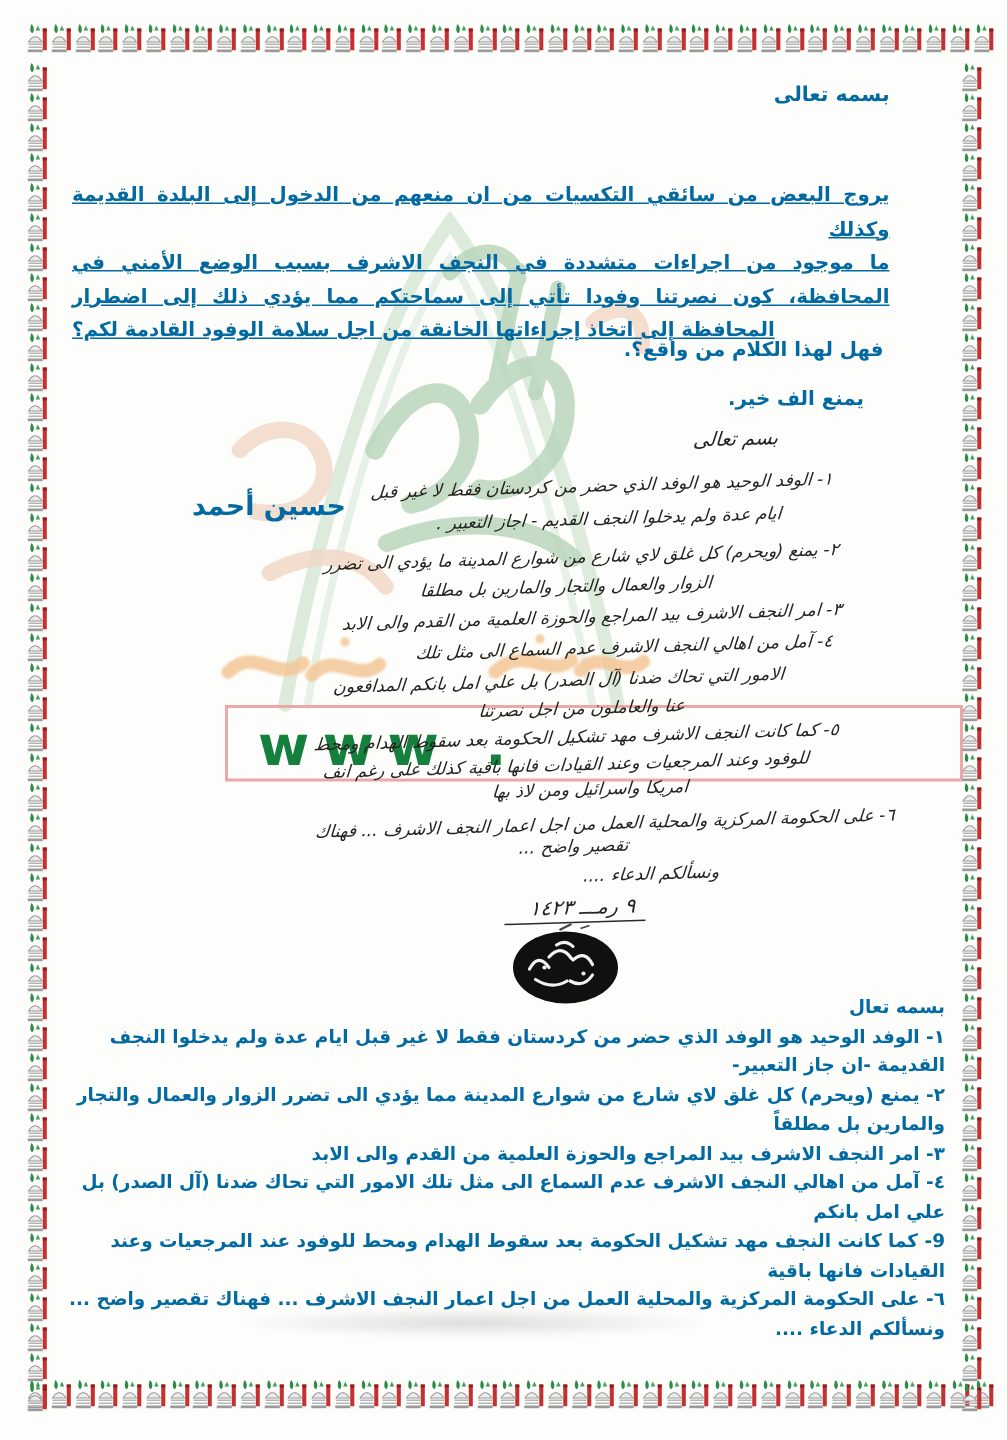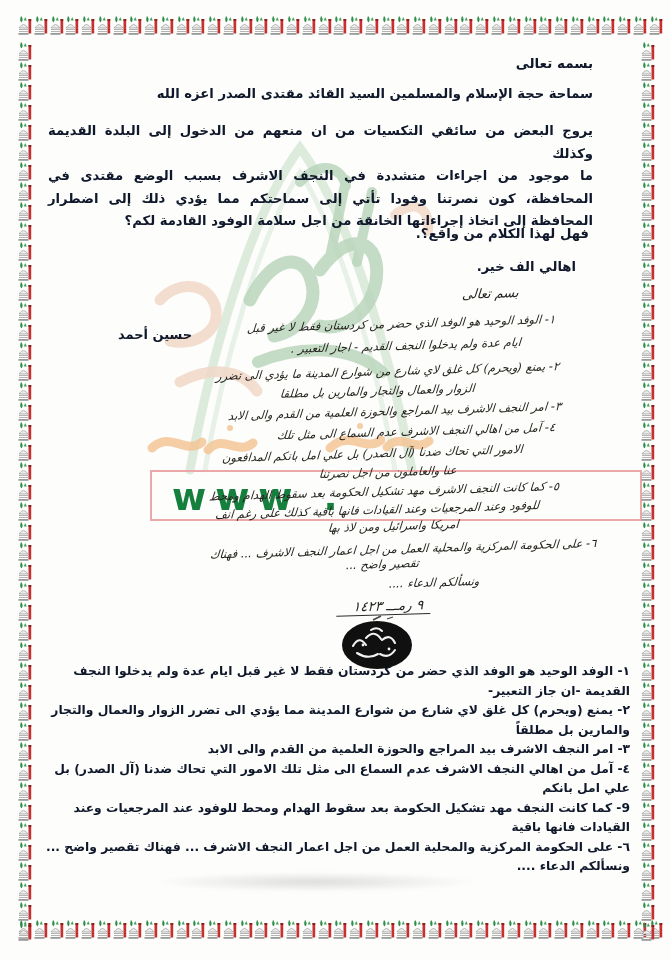--- a/index.html
+++ b/index.html
@@ -1,36 +1,36 @@
 <!DOCTYPE html>
 <html lang="ar"><head>
 <meta charset="utf-8">
 <style>
   html,body{margin:0;padding:0;background:#ffffff;}
   .page{
     position:relative;width:671px;height:960px;background:#fdfdfb;
     overflow:hidden;font-family:"DejaVu Sans",sans-serif;
   }
   .abs{position:absolute;}
-  .ar{direction:rtl;unicode-bidi:isolate;color:#0f172a;font-family:"DejaVu Sans",sans-serif;}
+  .ar{direction:rtl;unicode-bidi:isolate;color:#0369a1;font-family:"DejaVu Sans",sans-serif;}
   .typed{font-weight:bold;}
   .just{text-align:justify;text-align-last:justify;}
-  .rightal{text-align:right;}
+  .rightal{text-align:left;}
   
   .hw{
     direction:rtl;color:#26241f;font-style:italic;white-space:nowrap;
     transform:rotate(-1.7deg) skewX(-6deg);transform-origin:right center;
     font-size:11.5px;letter-spacing:.2px;z-index:3;
   }
   
   .b-row{position:absolute;display:flex;justify-content:space-between;z-index:5;}
   .b-col{position:absolute;display:flex;flex-direction:column;justify-content:space-between;z-index:5;}
   .b-row svg,.b-col svg{flex:0 0 auto;}
   
-  #para{left:48px;right:78px;top:120px;font-size:13.2px;line-height:22.5px;z-index:2;}
+  #para{left:48px;right:78px;top:120px;font-size:13.2px;line-height:22.5px;z-index:2;text-decoration:underline;}
   
   #typedreply{left:30px;right:41px;top:662px;font-size:12.3px;line-height:19.5px;text-align:right;z-index:2;}
   
   #wm-svg{left:0;top:0;z-index:0;pointer-events:none;}
   #wm-box{
     left:150px;top:470px;width:488px;height:47px;border:2px solid #eca8a8;
     z-index:0;pointer-events:none;
   }
   #wm-box span{
     position:absolute;left:20px;top:4px;font-weight:bold;font-size:37px;
@@ -1809,33 +1809,32 @@
         <rect x="10.5" y="3" width="2.7" height="14.5" fill="#c53030"></rect>
         <rect x="10.5" y="3" width="2.7" height="2" fill="#8f1f1f"></rect>
         <path d="M1,12 Q5.5,5 10,12 Z" fill="#ececec" stroke="#999" stroke-width="0.7"></path>
         <rect x="1" y="13" width="9" height="1" fill="#b5b5b5"></rect>
         <rect x="1" y="15" width="9" height="1" fill="#b5b5b5"></rect>
         <rect x="0.5" y="17" width="10" height="1.8" fill="#9a9a9a"></rect>
       </svg>
     </div>
 
   <div class="abs ar typed" style="top:55px;right:78px;font-size:13.5px;z-index:2;">بسمه تعالى</div>
-  <div class="abs ar typed" style="top:86px;right:78px;font-size:13.2px;z-index:2;">سماحة حجة الإسلام والمسلمين السيد القائد مقتدى الصدر اعزه الله</div>
 
   <div id="para" class="abs ar typed">
       <div class="just">يروج البعض من سائقي التكسيات من ان منعهم من الدخول إلى البلدة القديمة وكذلك</div>
-      <div class="just">ما موجود من اجراءات متشددة في النجف الاشرف بسبب الوضع مقتدى في</div>
+      <div class="just">ما موجود من اجراءات متشددة في النجف الاشرف بسبب الوضع الأمني في</div>
       <div class="just">المحافظة، كون نصرتنا وفودا تأتي إلى سماحتكم مما يؤدي ذلك إلى اضطرار</div>
       <div class="rightal">المحافظة إلى اتخاذ إجراءاتها الخانقة من اجل سلامة الوفود القادمة لكم؟</div>
     </div>
 
   <div class="abs ar typed" style="top:226px;right:82px;font-size:13.2px;z-index:2;text-align:center;">فهل لهذا الكلام من واقع؟.</div>
-  <div class="abs ar typed" style="top:259px;right:95px;font-size:13.2px;z-index:2;">اهالي الف خير.</div>
+  <div class="abs ar typed" style="top:259px;right:95px;font-size:13.2px;z-index:2;">يمنع الف خير.</div>
 
-  <div class="abs ar typed" style="top:327px;left:118px;font-size:13px;z-index:2;">حسين أحمد</div>
+  <div class="abs ar typed" style="top:327px;left:128px;font-size:18px;z-index:2;">حسين أحمد</div>
 
   <div class="abs hw" style="top:285px;right:152px;font-size:13px;">بسم تعالى</div>
   <div id="hw-lines"></div>
   <div class="abs hw" style="top:596px;right:240px;font-size:13.5px;">
     <span class="dateline">٩ رمـــ ١٤٢٣</span>
   </div>
 
   <svg class="abs" style="left:337px;top:614px;z-index:3;" width="80" height="58" viewBox="0 0 80 58">
     <path d="M36,6 l8,-4" stroke="#444" stroke-width="1.4" fill="none"></path>
     <path d="M50,5 l6,-2" stroke="#444" stroke-width="1.2" fill="none"></path>
@@ -1846,20 +1845,21 @@
       <path d="M45,26 q8,-7 13,3"></path>
       <path d="M20,39 q11,7 21,1"></path>
       <path d="M43,40 q9,5 15,-4"></path>
       <path d="M34,16 q6,-4 11,1"></path>
       <circle cx="26" cy="31" r="1.4" fill="#f2f2f2" stroke="none"></circle>
       <circle cx="52" cy="35" r="1.4" fill="#f2f2f2" stroke="none"></circle>
     </g>
   </svg>
 
   <div id="typedreply" class="abs ar typed">
+    <div>بسمه تعال</div>
   <div>١- الوفد الوحيد هو الوفد الذي حضر من كردستان فقط لا غير قبل ايام عدة ولم يدخلوا النجف القديمة -ان جاز التعبير-</div>
       <div>٢- يمنع (ويحرم) كل غلق لاي شارع من شوارع المدينة مما يؤدي الى تضرر الزوار والعمال والتجار والمارين بل مطلقاً</div>
       <div>٣- امر النجف الاشرف بيد المراجع والحوزة العلمية من القدم والى الابد</div>
       <div>٤- آمل من اهالي النجف الاشرف عدم السماع الى مثل تلك الامور التي تحاك ضدنا (آل الصدر) بل علي امل بانكم</div>
       <div>9- كما كانت النجف مهد تشكيل الحكومة بعد سقوط الهدام ومحط للوفود عند المرجعيات وعند القيادات فانها باقية</div>
       <div>٦- على الحكومة المركزية والمحلية العمل من اجل اعمار النجف الاشرف ... فهناك تقصير واضح ...</div>
       <div>ونسألكم الدعاء ....</div>
     </div>
 
 <div class="abs hw" style="top: 312px; right: 116px;">١- الوفد الوحيد هو الوفد الذي حضر من كردستان فقط لا غير قبل</div>

